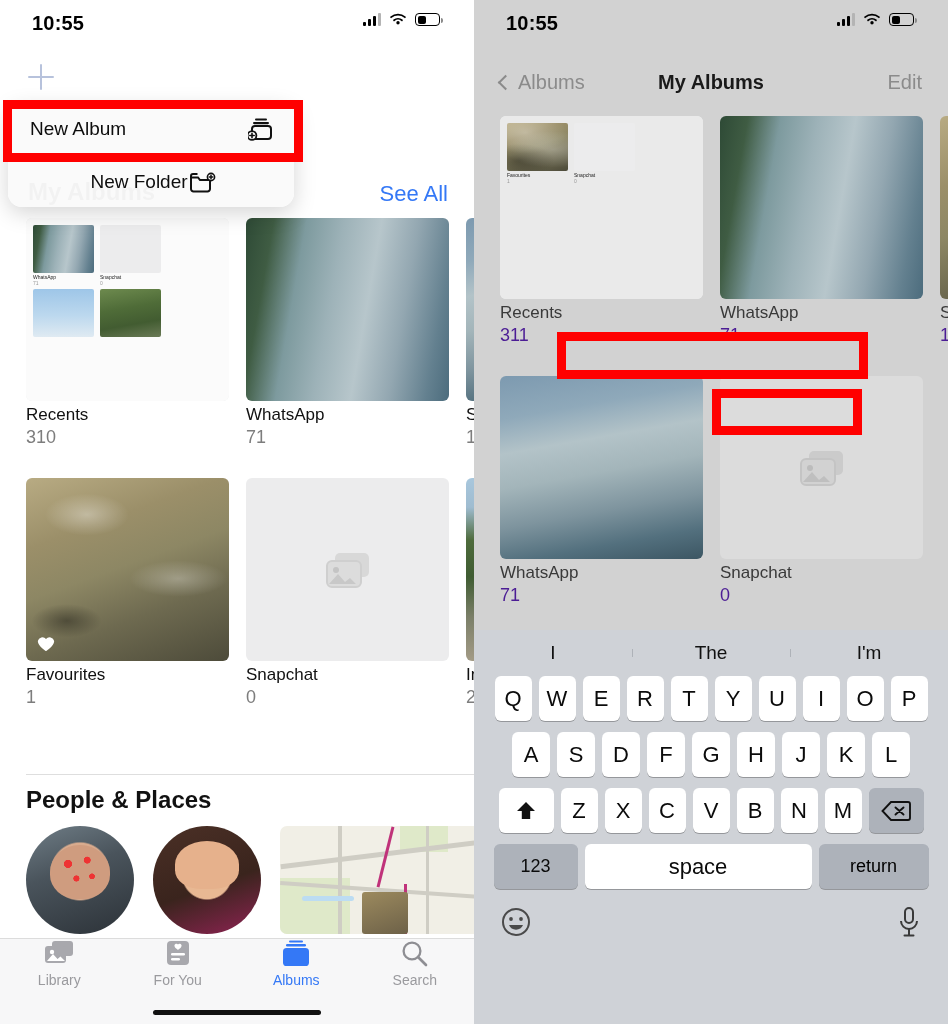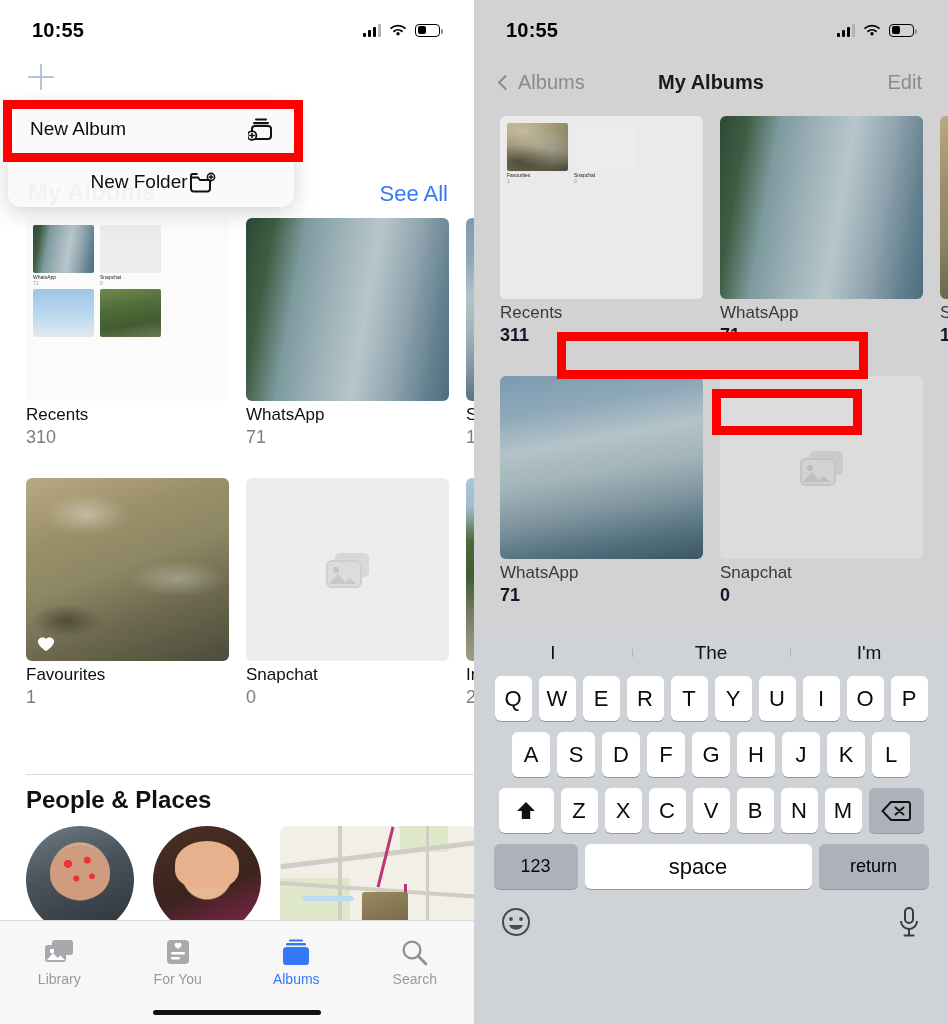--- a/index.html
+++ b/index.html
@@ -10,22 +10,22 @@
     overflow: hidden;
   }
   .stage { position: relative; width: 948px; height: 1024px; display: flex; }
 
   .panel { position: relative; width: 474px; height: 1024px; overflow: hidden; }
   .panel.left  { background: #ffffff; }
   .panel.right { background: #d2d2d2; }
 
   
   .statusbar {
-    position: absolute; top: 6px; left: 0; right: 0; height: 48px;
-    display: flex; align-items: center; justify-content: space-between;
+    position: absolute; top: 12px; left: 0; right: 0; height: 48px;
+    display: flex; align-items: flex-start; justify-content: space-between;
     padding: 0 34px 0 32px; z-index: 40;
   }
   .status-time { font-size: 20px; font-weight: 700; color: #000; letter-spacing: .2px; }
   .status-icons { display: flex; align-items: center; gap: 7px; }
   .bars { display: flex; align-items: flex-end; gap: 2px; height: 13px; }
   .bars i { display:block; width: 3px; background: #000; border-radius: 1px; }
   .bars i:nth-child(1){height:4px}.bars i:nth-child(2){height:7px}
   .bars i:nth-child(3){height:10px}.bars i:nth-child(4){height:13px;background:#b4b4b4}
   .batt { position: relative; width: 25px; height: 13px; border: 1.6px solid #000; border-radius: 4px; }
   .batt::after { content:""; position:absolute; right:-4px; top:4px; width:2px; height:5px; background:#8a8a8a; border-radius:0 2px 2px 0; }
@@ -105,43 +105,43 @@
   .av2 { background: radial-gradient(circle at 50% 45%, #e8b893 0 30%, transparent 32%), linear-gradient(160deg,#4b3026 0%,#3a241d 55%,#8f2353 100%); }
   .av2::after{content:"";position:absolute;left:20%;top:14%;width:60%;height:44%;border-radius:50% 50% 40% 40%;background:#e6b18c;}
   .map-card { width:200px; height:108px; border-radius:7px; overflow:hidden; position:relative;
       background:#f1efe6; }
   .map-card .rd { position:absolute; background:#cfcdc4; }
   .map-card .grn { position:absolute; background:#dfe9c9; }
   .map-card .wtr { position:absolute; background:#bcdcf2; }
   .map-card .pk { position:absolute; background:#c0327a; }
 
   .tabbar {
-    position:absolute; left:0; right:0; bottom:0; height:104px;
+    position:absolute; left:0; right:0; bottom:0; height:86px;
     background:#f7f7f8; border-top:1px solid #dcdcdc;
-    display:flex; align-items:flex-start; padding-top:17px; z-index:20;
+    display:flex; align-items:flex-start; padding-top:0; z-index:20;
   }
   .tab { flex:1; display:flex; flex-direction:column; align-items:center; gap:5px; }
   .tab-ico { height:28px; display:flex; align-items:center; justify-content:center; }
   .tab-lbl { font-size:14px; color:#9a9a9e; }
   .tab.active .tab-lbl { color:#3478f6; }
   .homebar { position:absolute; bottom:9px; left:50%; transform:translateX(-50%);
              width:168px; height:5px; background:#111; border-radius:3px; z-index:25; }
 
   
   .navbar { position:absolute; top:56px; left:0; right:0; height:52px; z-index:10;
             display:flex; align-items:center; padding:0 26px; }
   .nav-back { display:flex; align-items:center; gap:7px; font-size:20px; color:#8b8b8b; }
   .chev { width:11px; height:11px; border-left:2.4px solid #8b8b8b; border-bottom:2.4px solid #8b8b8b;
           transform:rotate(45deg); display:block; }
   .nav-title { position:absolute; left:0; right:0; text-align:center; font-size:20px; font-weight:700; color:#1a1a1a; }
   .nav-edit { margin-left:auto; font-size:20px; color:#8b8b8b; z-index:2; }
 
   .rgrid { position:absolute; left:26px; top:116px; width:470px; }
   .rgrid .t-name { color:#3a3a3a; }
-  .rgrid .t-count { color:#0f172a;font-weight:bold; }
+  .rgrid .t-count { color:#4c1d95; }
 
   
   .kb { position:absolute; left:0; right:0; bottom:0; height:394px;
         background:#cfd2d7; z-index:30; }
   .predict { height:46px; display:flex; align-items:center; }
   .pred { flex:1; text-align:center; font-size:19px; color:#111; position:relative; }
   .pred + .pred::before { content:""; position:absolute; left:0; top:7px; bottom:7px; width:1px; background:#aeb2b8; }
   .krow { display:flex; justify-content:center; gap:7px; margin-bottom:11px; }
   .krow.r2 { padding:0 22px; }
   .krow.r3 { padding:0 0px; }

